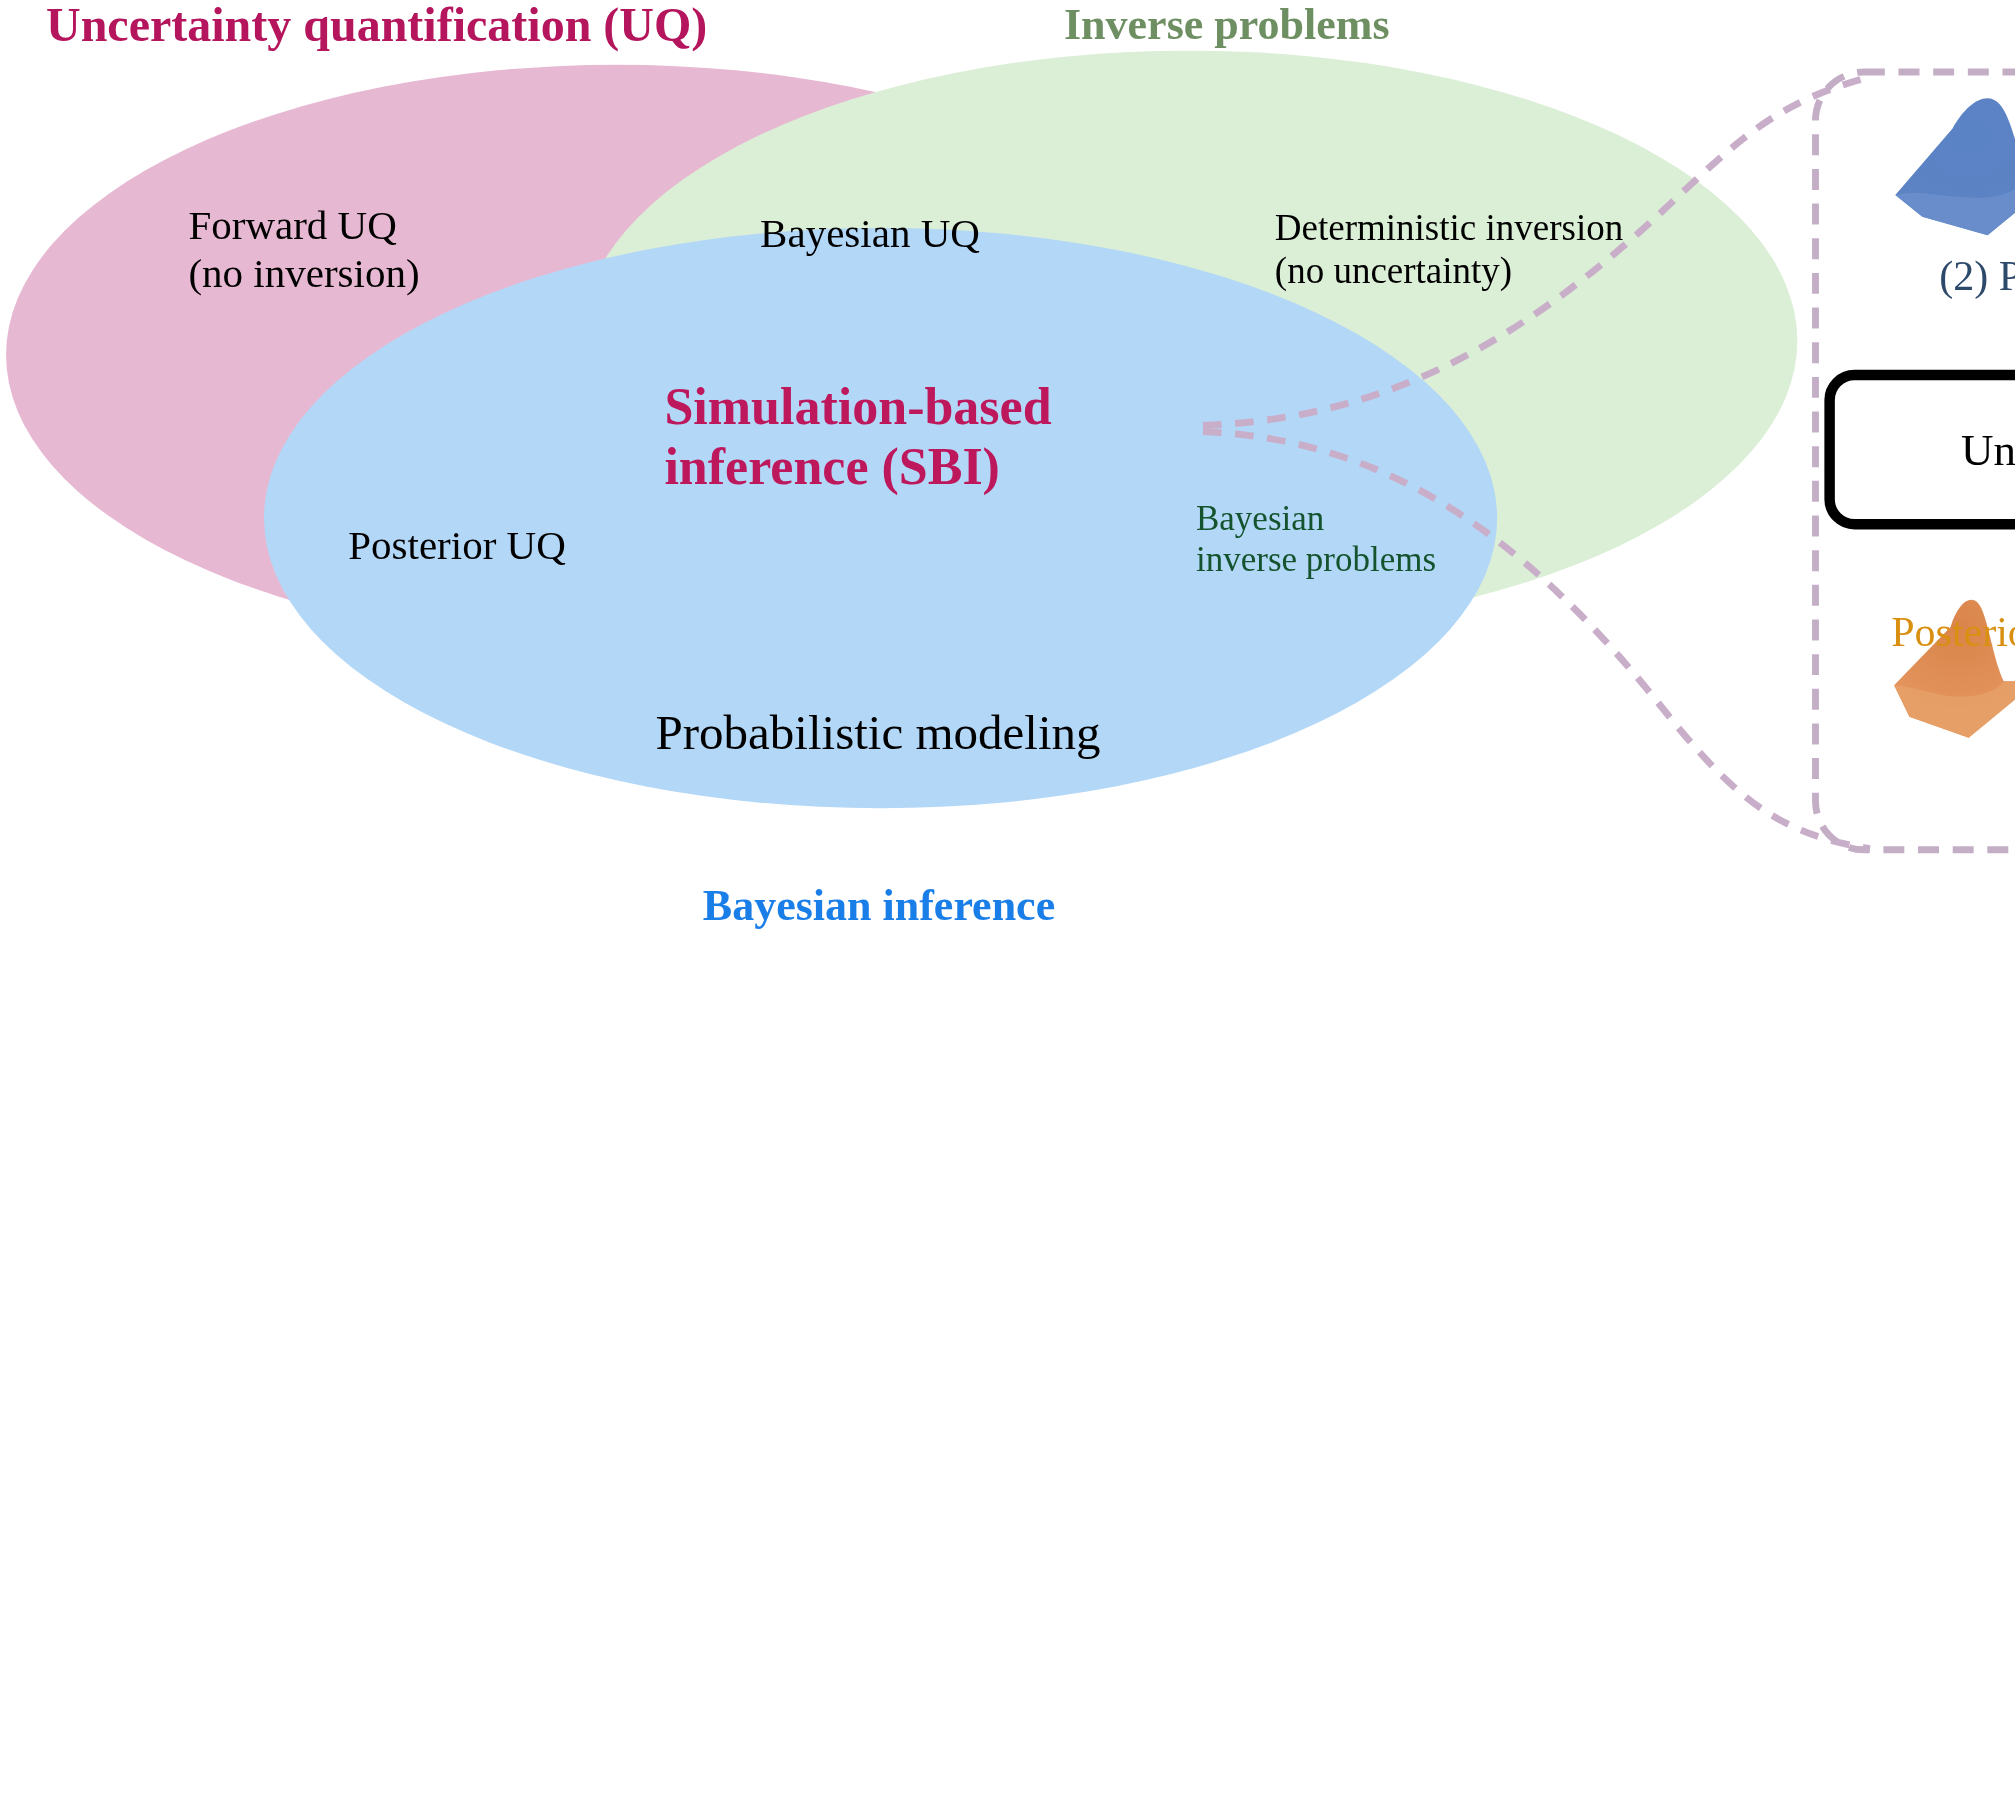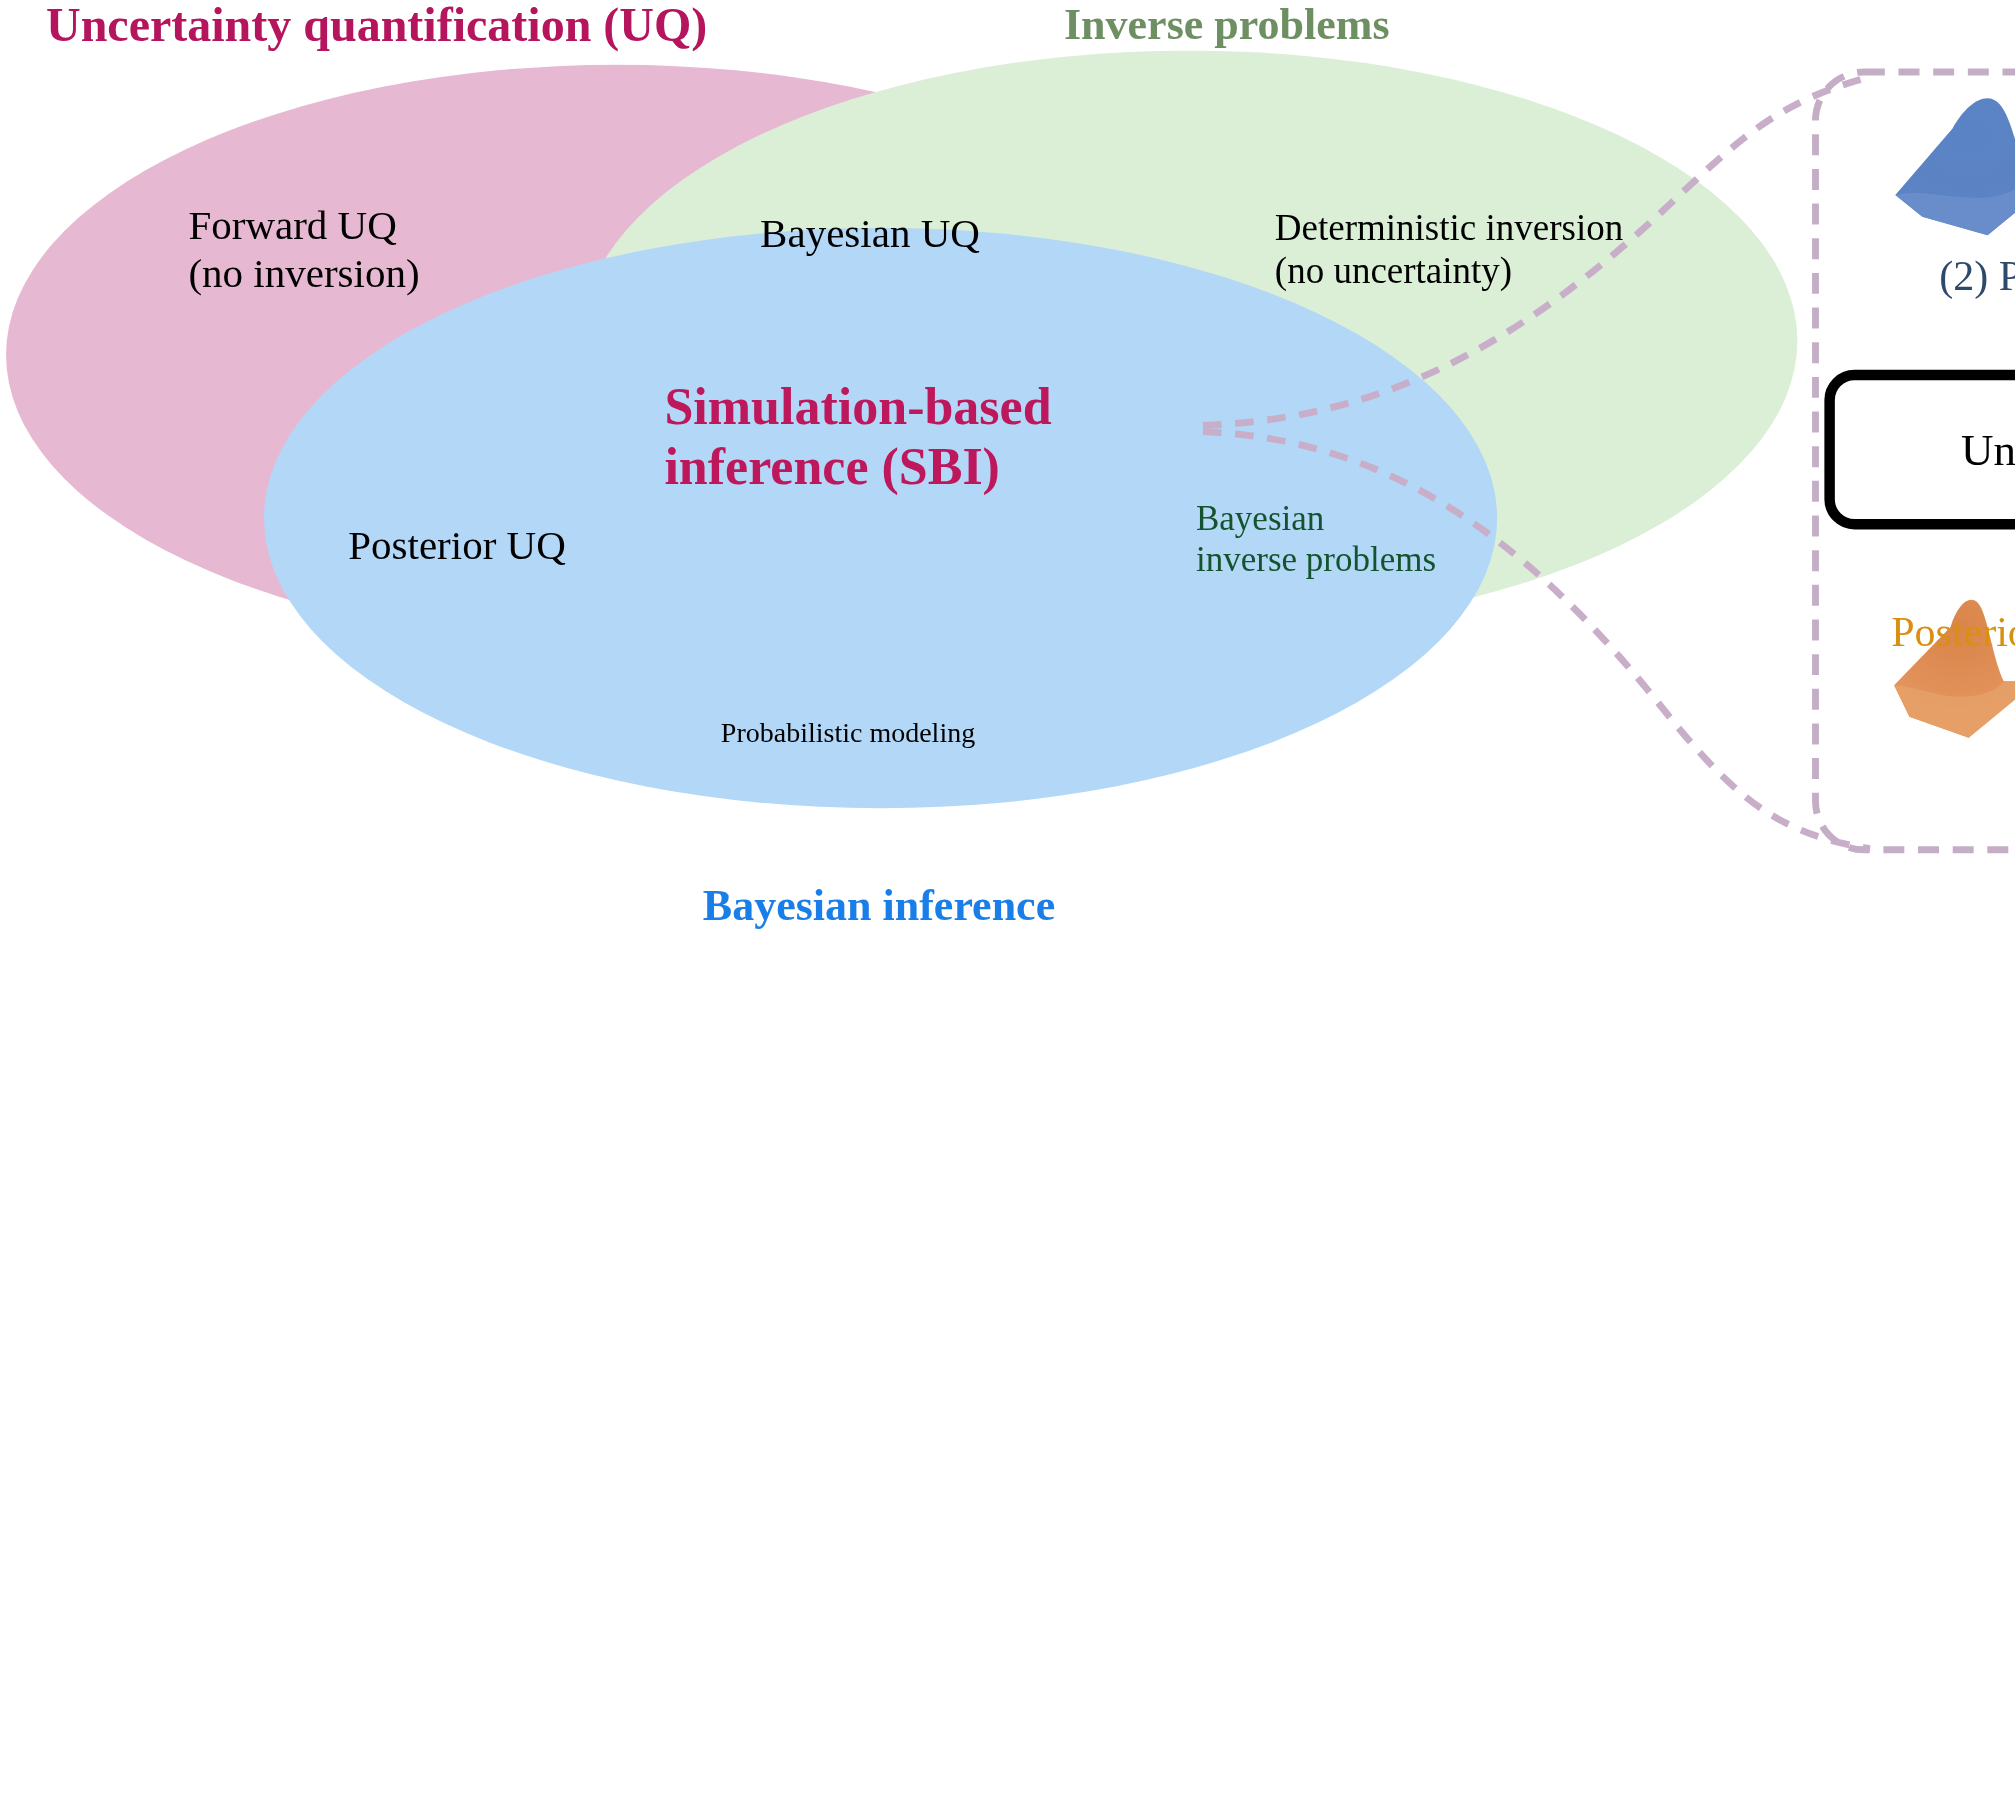--- a/index.html
+++ b/index.html
@@ -129,21 +129,21 @@
 (no uncertainty)</div>
 
   <div class="lbl ctr" style="left:858px;top:437px;font-size:52px;font-weight:700;color:#be185d;">Simulation-based
 inference (SBI)</div>
 
   <div class="lbl ctr" style="left:457px;top:546px;font-size:41px;color:#000;">Posterior UQ</div>
 
   <div class="lbl ctr" style="left:1316px;top:540px;font-size:35px;color:#14532d;">Bayesian
 inverse problems</div>
 
-  <div class="lbl ctr" style="left:848px;top:733px;font-size:28px;color:#000;">Probabilistic modeling</div>
+  <div class="lbl ctr" style="left:878px;top:733px;font-size:49px;color:#000;">Probabilistic modeling</div>
 
   <div class="lbl ctr" style="left:2011px;top:276px;font-size:42px;color:#2e4a6b;">(2) Prior</div>
 
   <div class="lbl ctr" style="left:2075px;top:450px;font-size:45px;color:#000;">Unknowns θ</div>
 
   <div class="lbl ctr" style="left:1967px;top:632px;font-size:42px;color:#d99010;">Posterior</div>
 
 </div>
 
 

